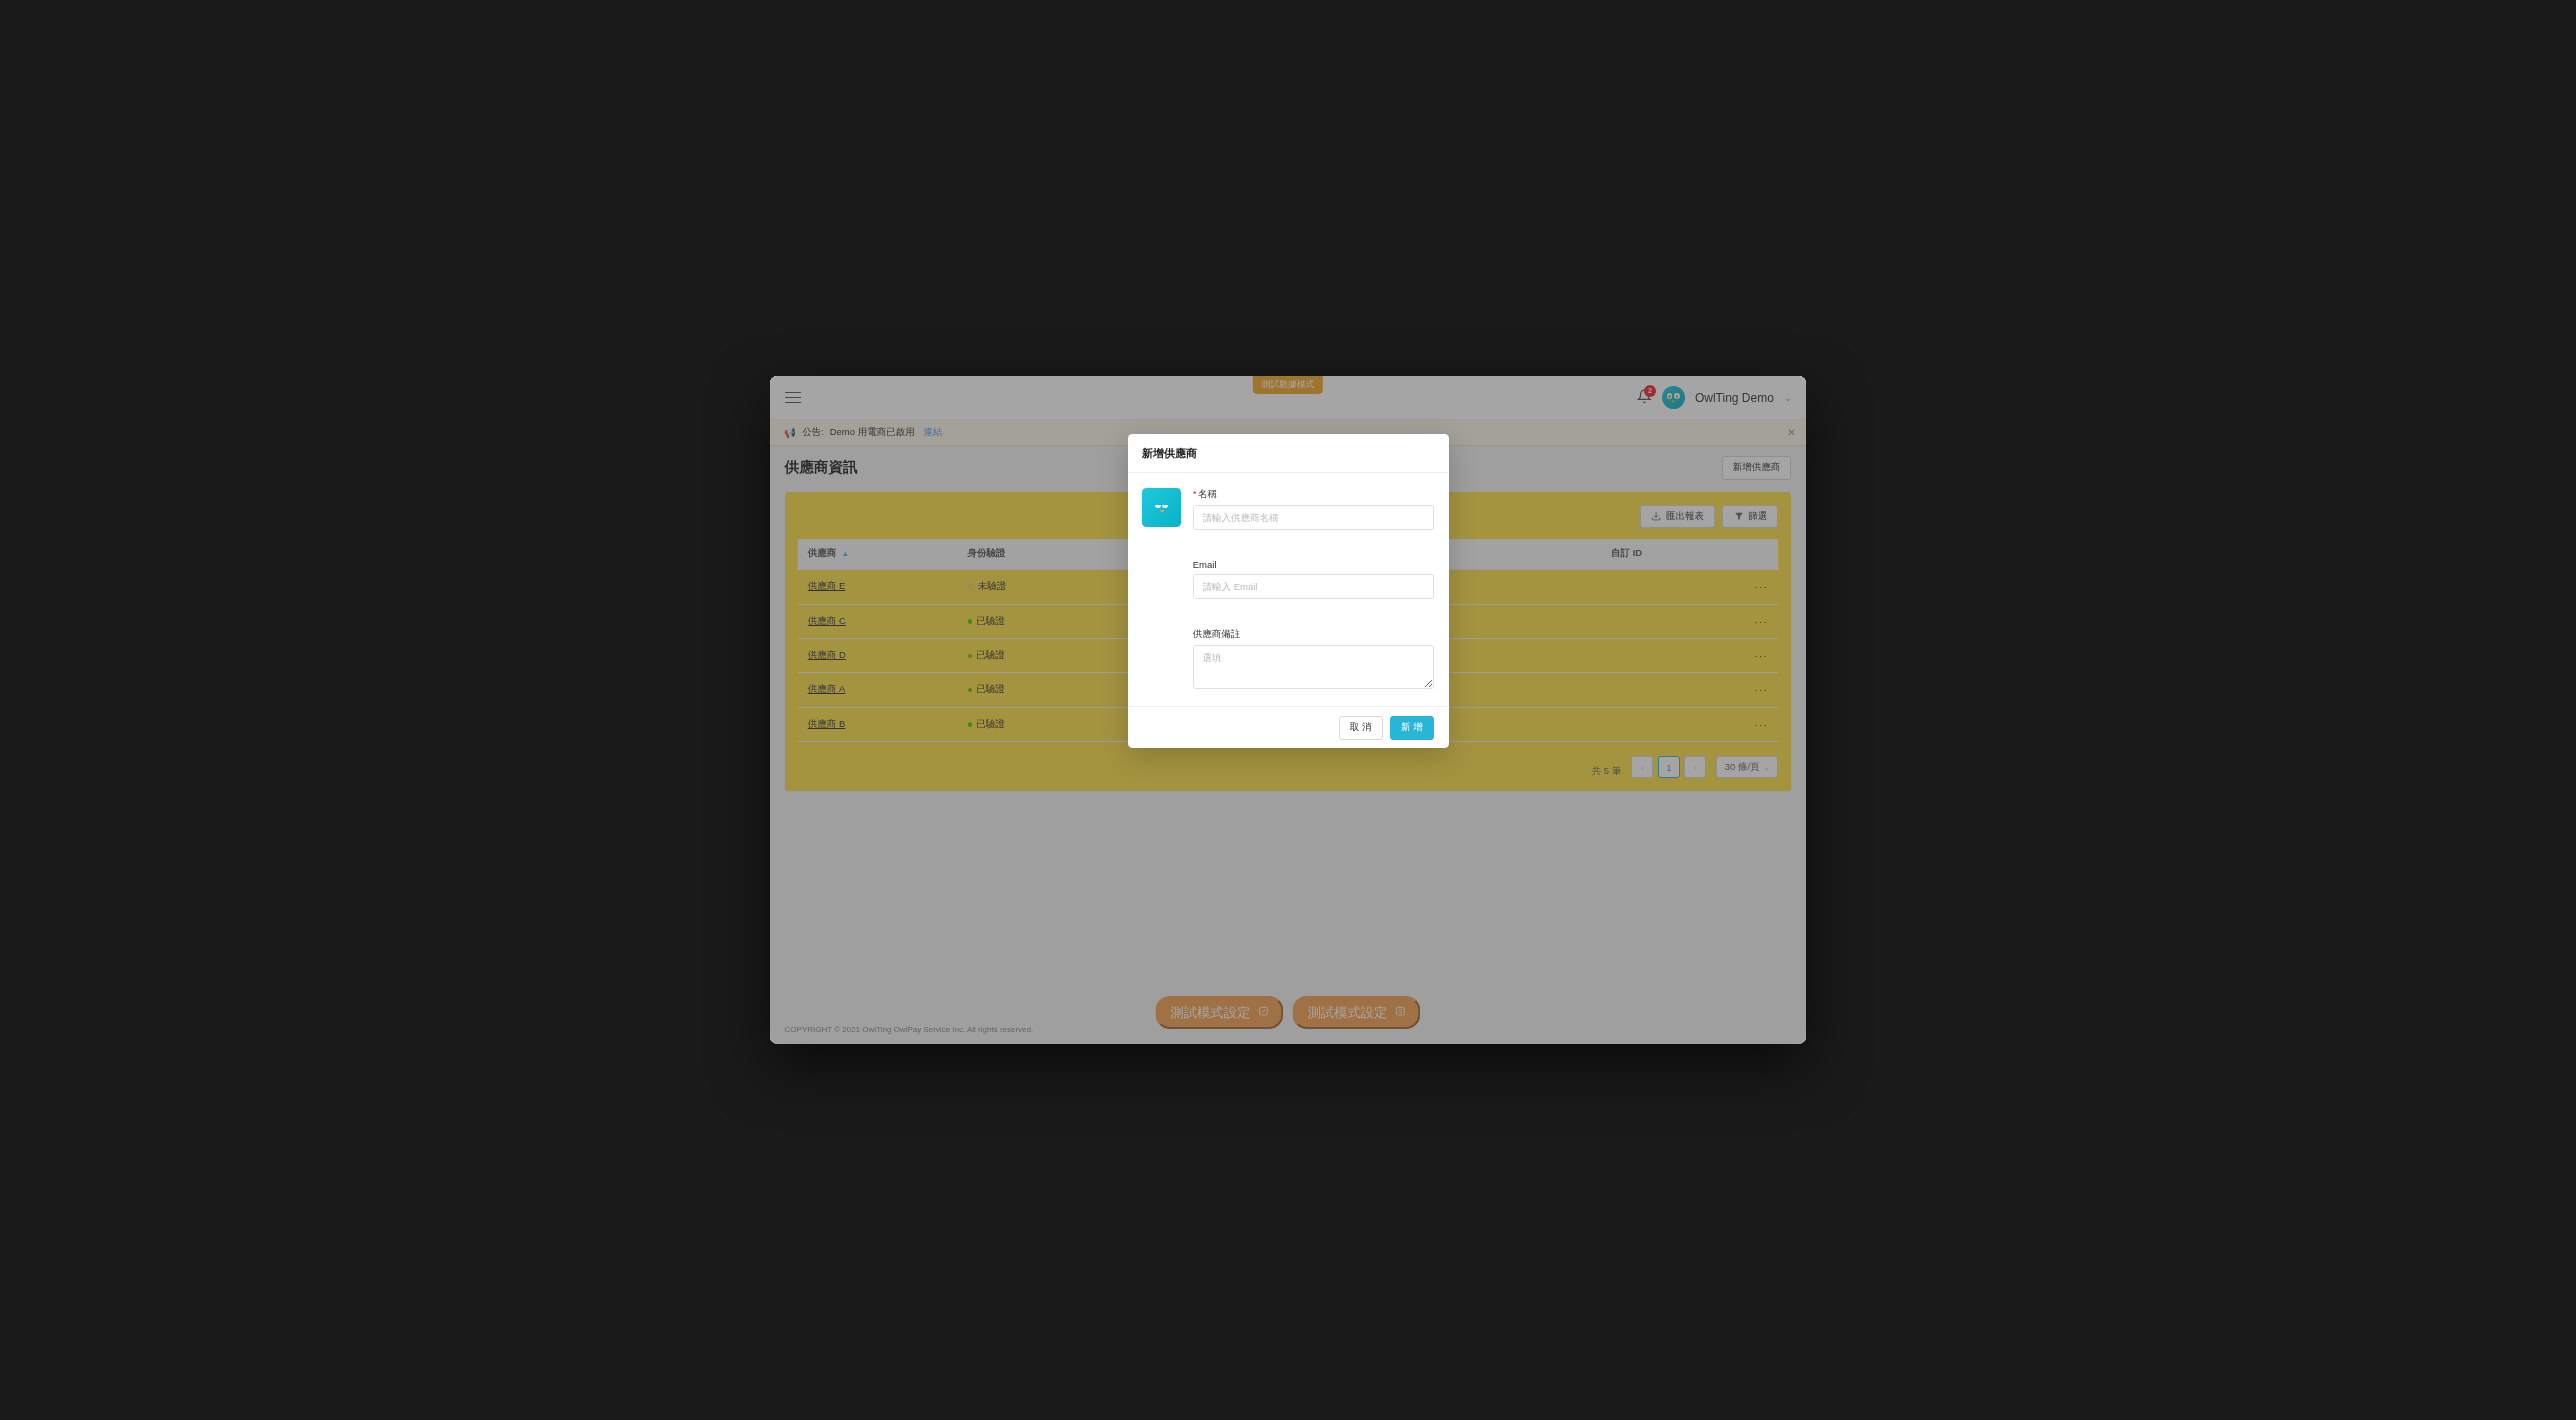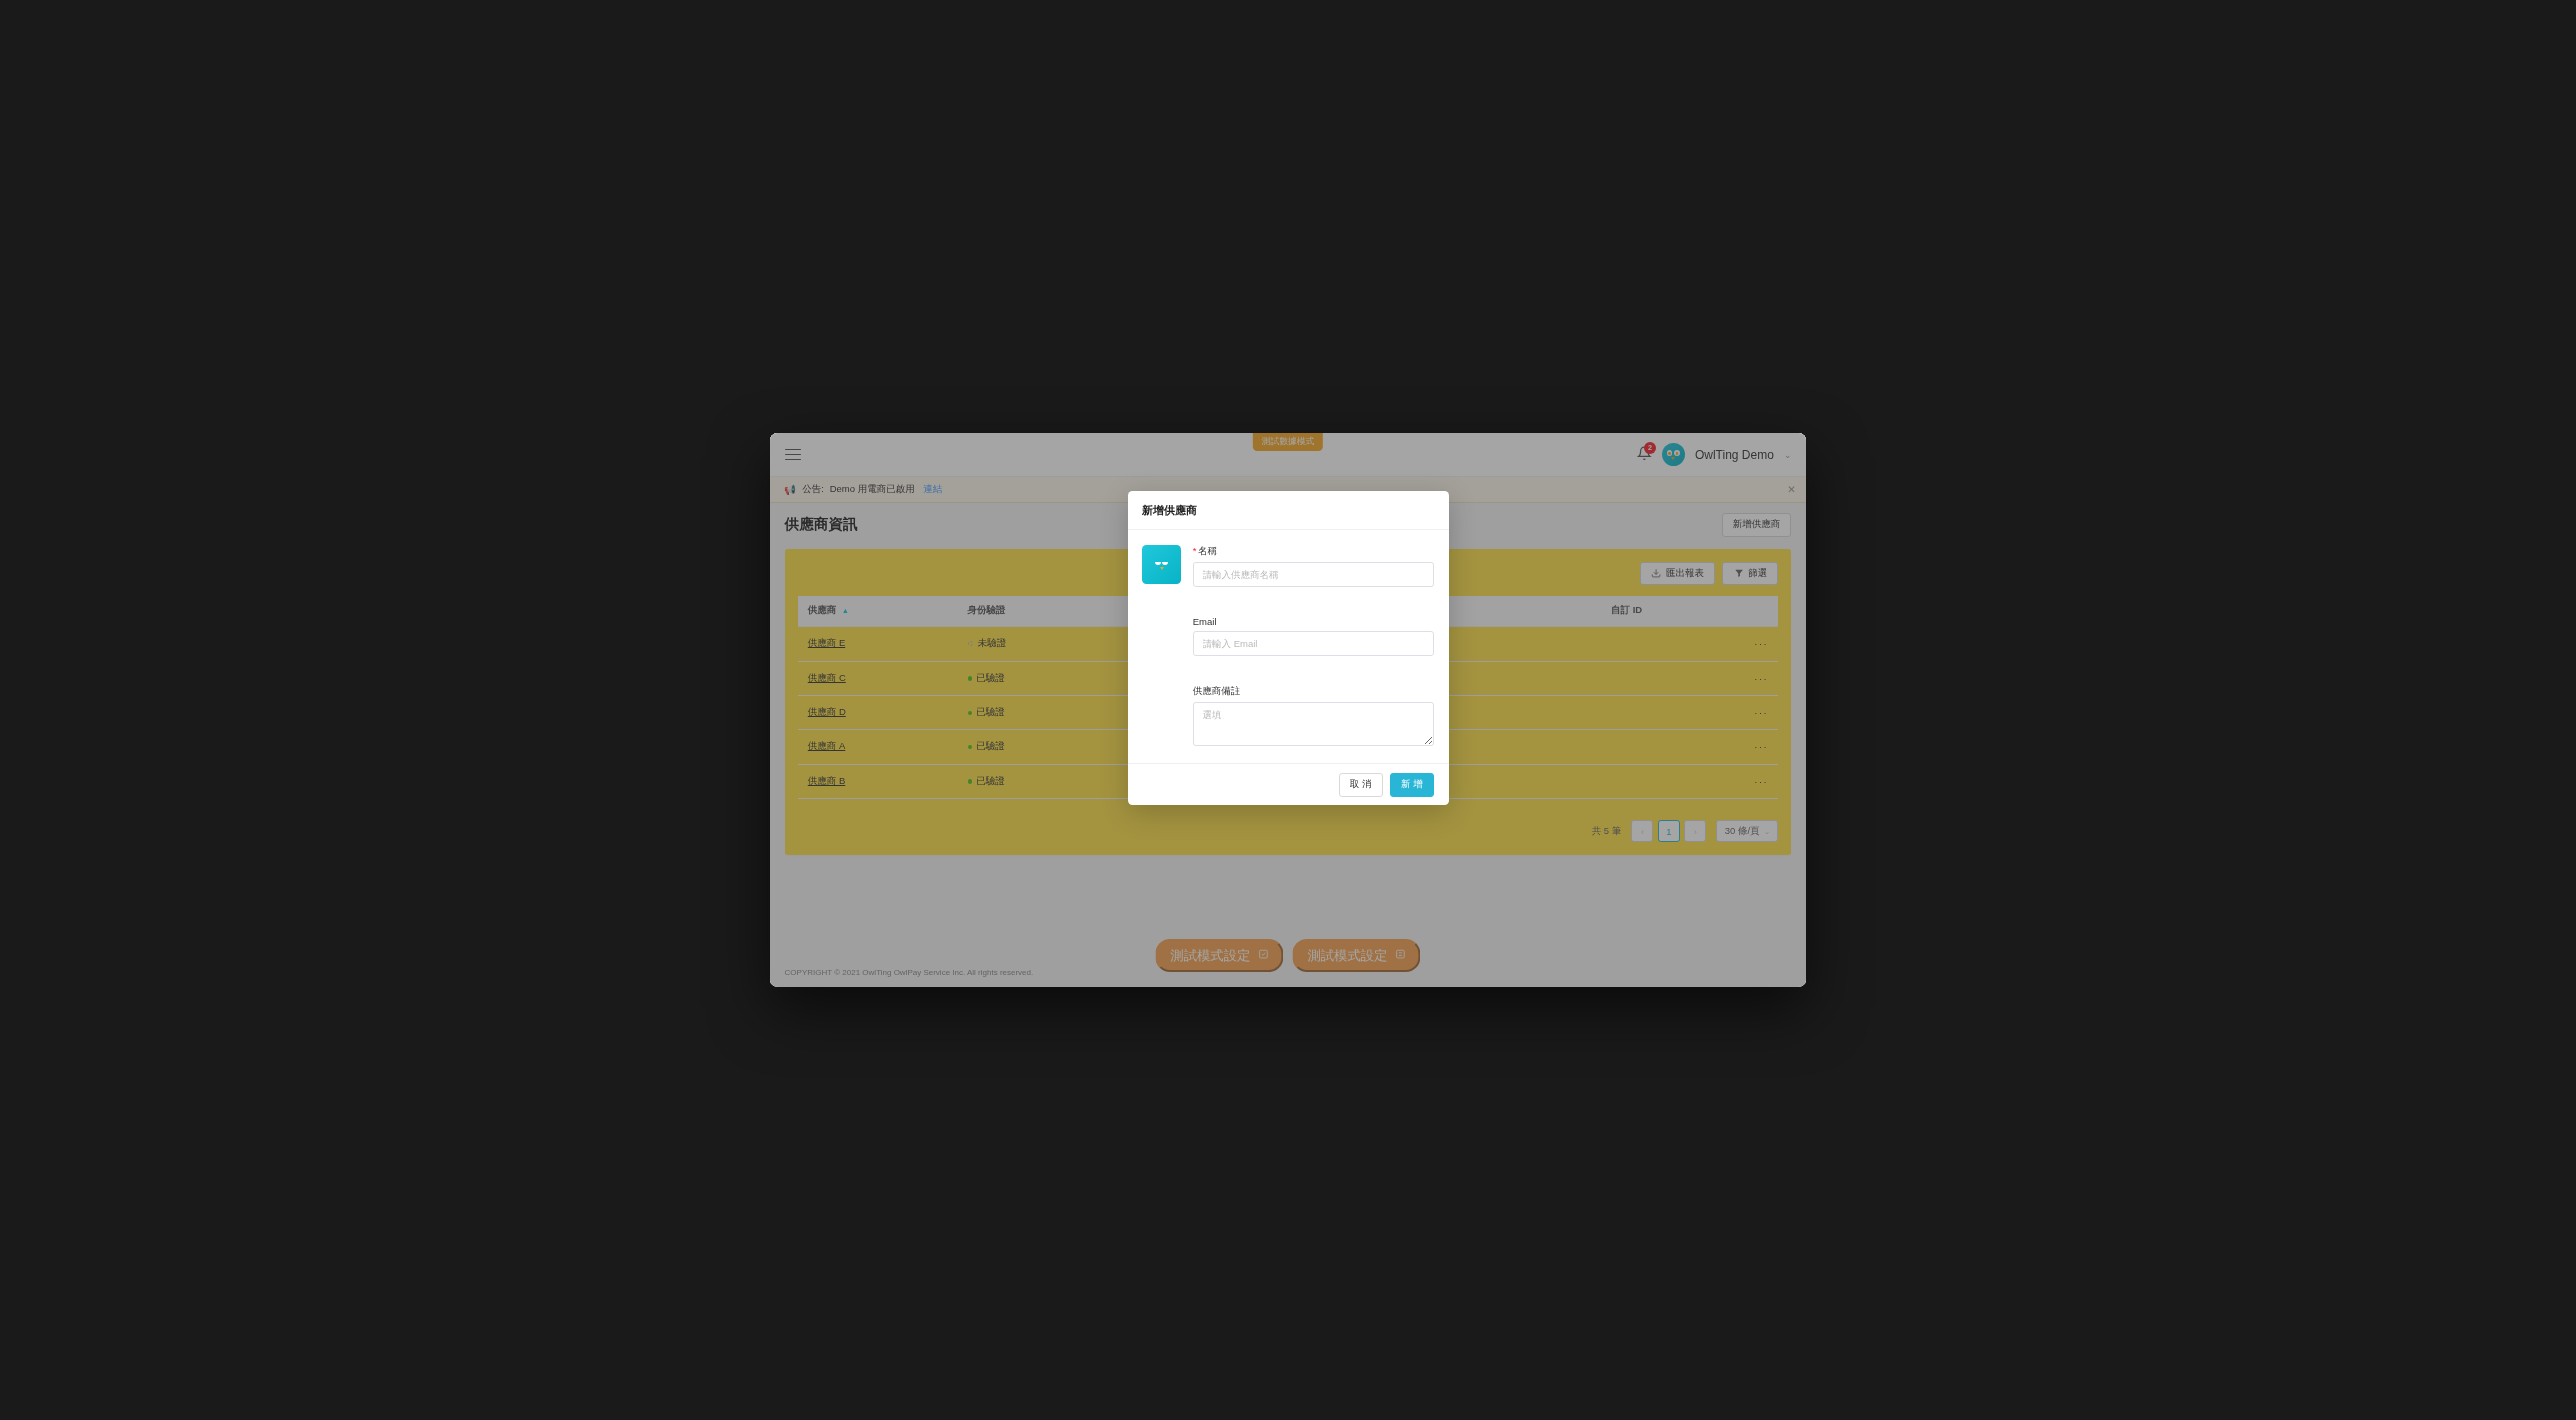--- a/index.html
+++ b/index.html
@@ -7,21 +7,21 @@
   font-family: -apple-system, BlinkMacSystemFont, "Segoe UI", "PingFang TC", "Microsoft JhengHei", sans-serif;
   background: #1a1a1a;
   display: flex;
   justify-content: center;
   align-items: center;
   min-height: 100vh;
   padding: 29px;
 }
 .browser-frame {
   width: 1036px;
-  height: 554px;
+  height: 668px;
   background: #fff;
   border-radius: 7.3px;
   overflow: hidden;
   position: relative;
   box-shadow: 0 22px 58px rgba(0,0,0,0.6);
 }
 .app-root { position: relative; width: 100%; height: 100%; background: #f5f5f5; }
 
 
 .top-header {
@@ -94,21 +94,21 @@
 .tbl tbody td a { color: #333; text-decoration: underline; }
 .sort-caret { color: #1fc8db; font-size: 7.3px; margin-left: 2.9px; }
 .status-dot { display: inline-block; width: 4.4px; height: 4.4px; border-radius: 50%; margin-right: 4.4px; }
 .status-verified .status-dot { background: #52c41a; }
 .status-verified { color: #52c41a; }
 .status-unverified { color: #999; }
 .status-unverified .status-dot { background: transparent; border: 0.7px dashed #bbb; width: 5.8px; height: 5.8px; }
 .row-actions { color: #999; cursor: pointer; text-align: right; letter-spacing: 1.5px; }
 
 
-.pagination-row { display: flex; justify-content: flex-end; align-items: center; gap: 10.2px; margin-top: 21px; font-size: 9.5px; color: #666; }
+.pagination-row { display: flex; justify-content: flex-end; align-items: flex-end; gap: 10.2px; margin-top: 14px; font-size: 9.5px; color: #666; }
 .pager { display: flex; gap: 4.4px; }
 .pager-btn {
   border: 0.7px solid #d9d9d9; width: 22px; height: 22px; border-radius: 2.9px;
   display: flex; align-items: center; justify-content: center; cursor: pointer; background: #fff; color: #666;
 }
 .pager-btn.active { border-color: #29b6d6; color: #29b6d6; }
 .pager-btn.disabled { color: #ccc; cursor: not-allowed; }
 .page-size-select { border: 0.7px solid #d9d9d9; padding: 3.6px 7.3px; border-radius: 2.9px; background: #fff; font-size: 9.5px; color: #666; display: flex; align-items: center; gap: 4.4px; }
 
 

